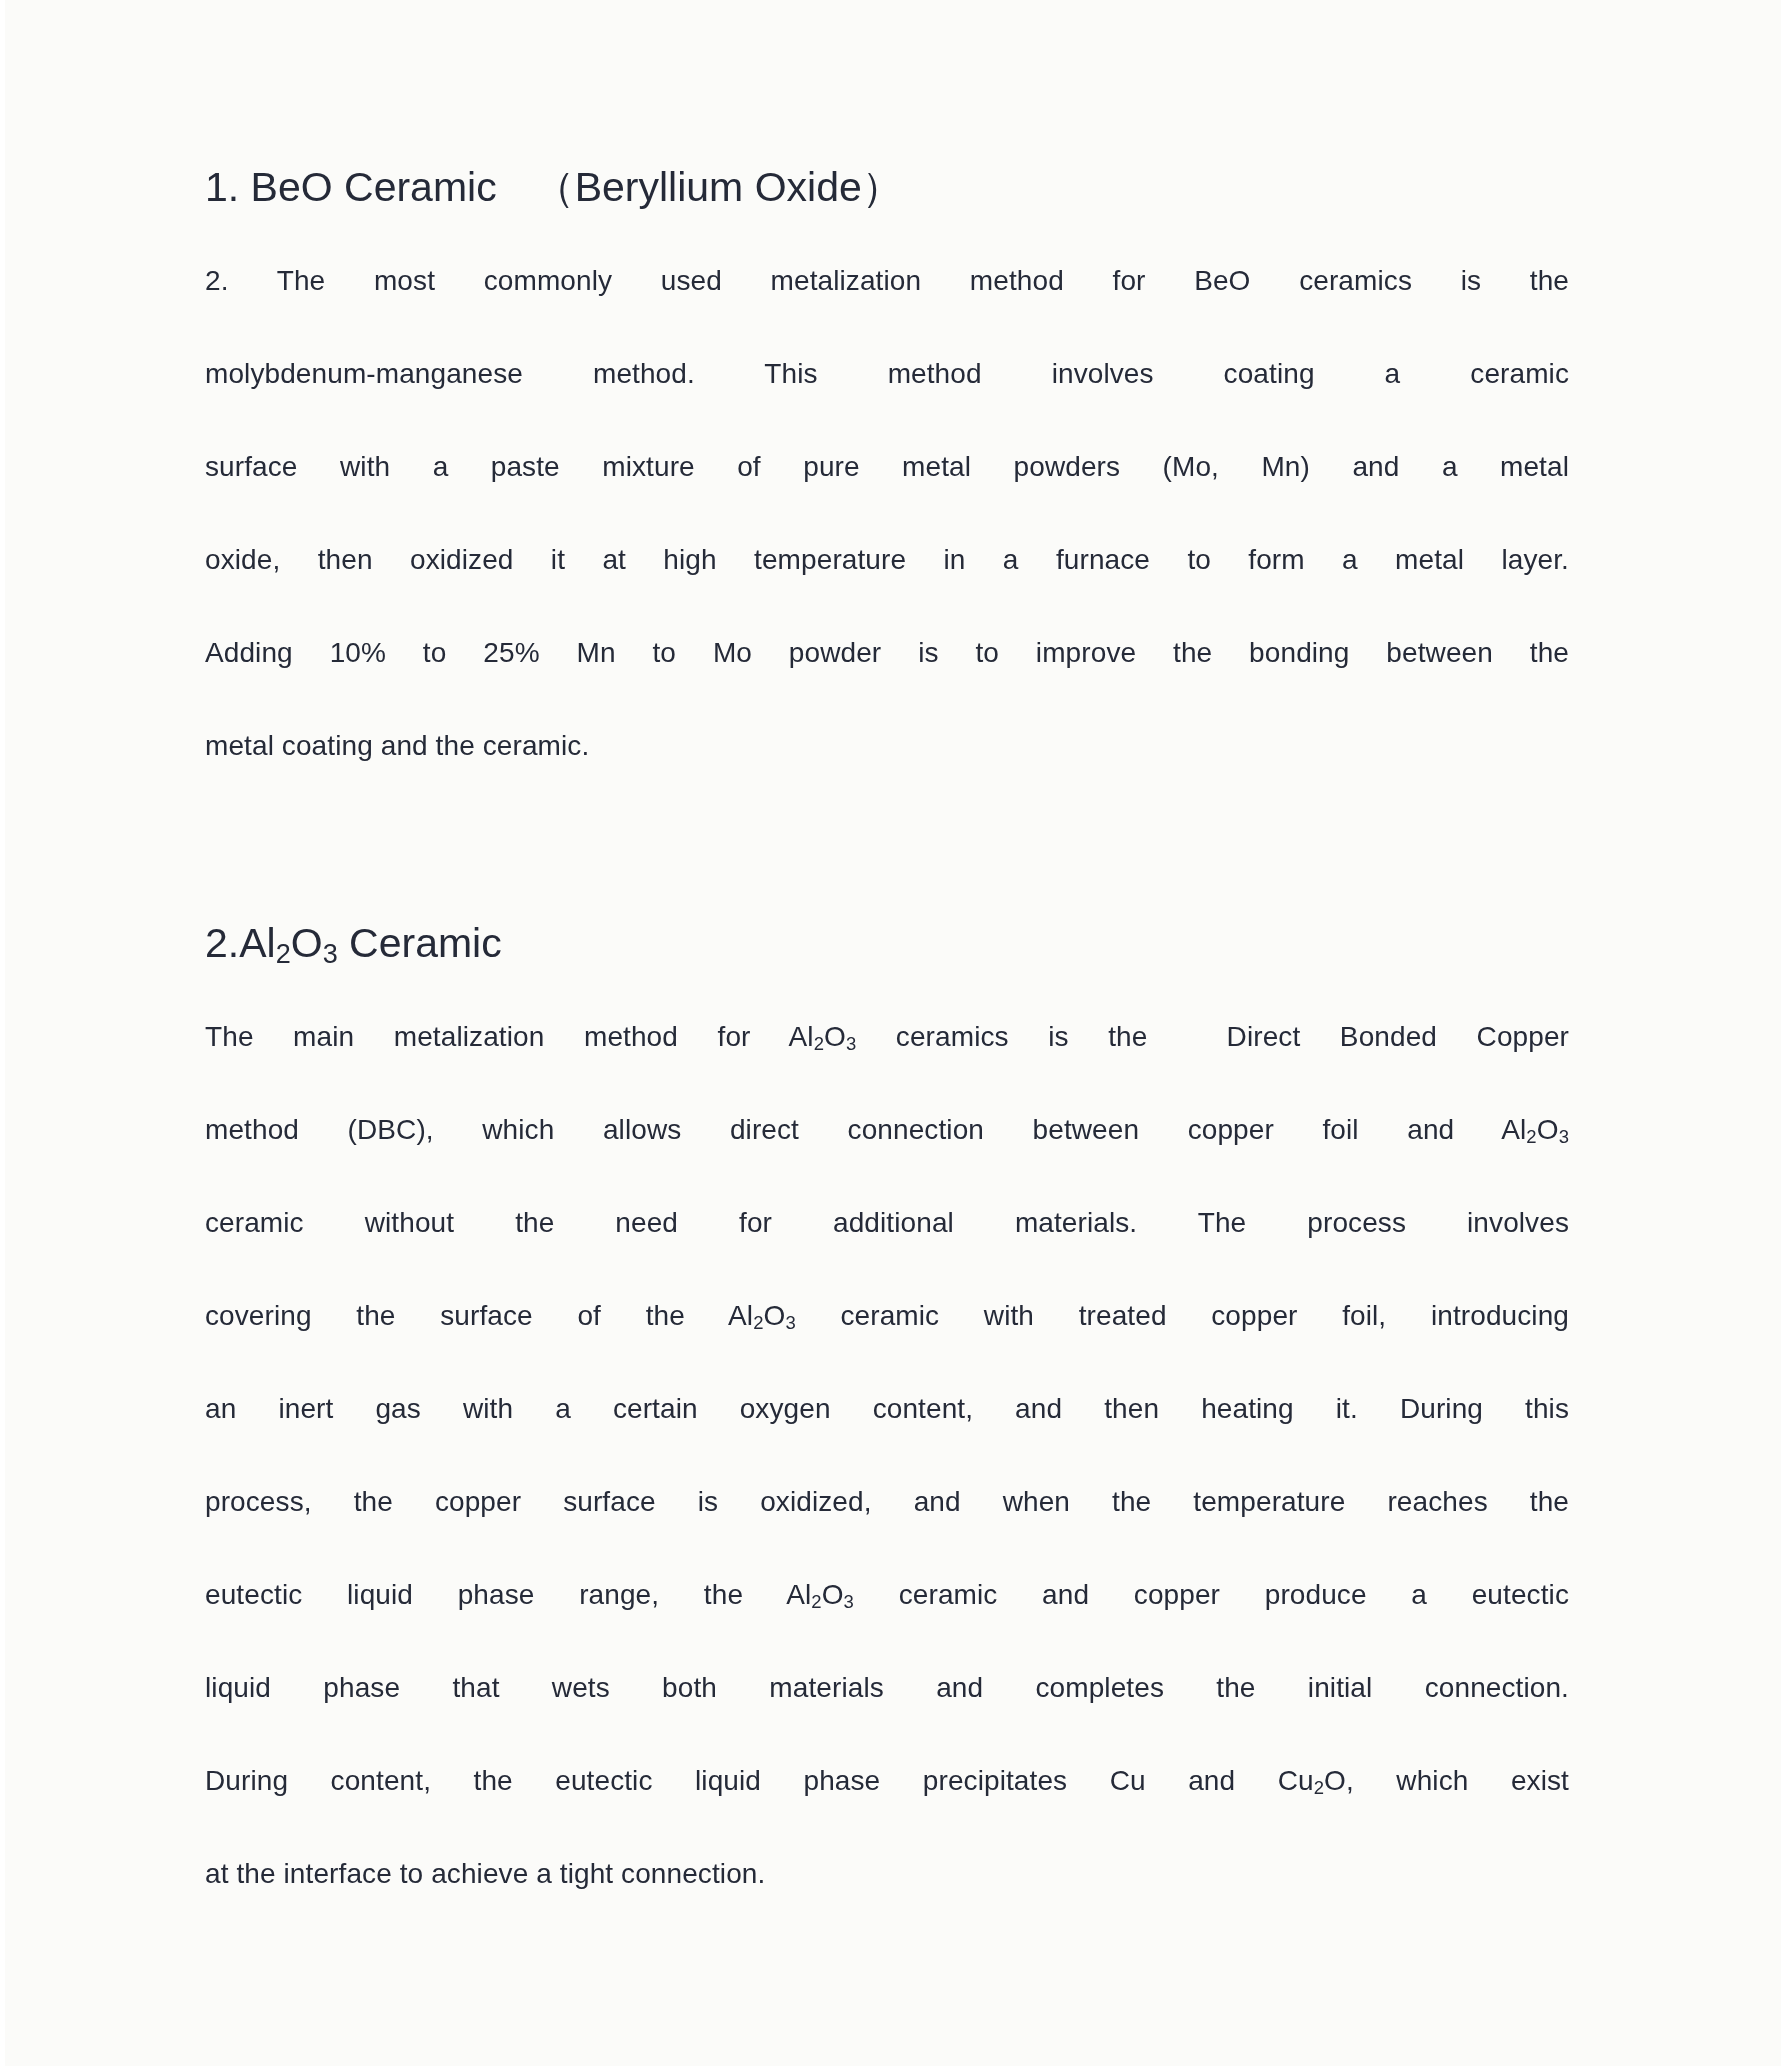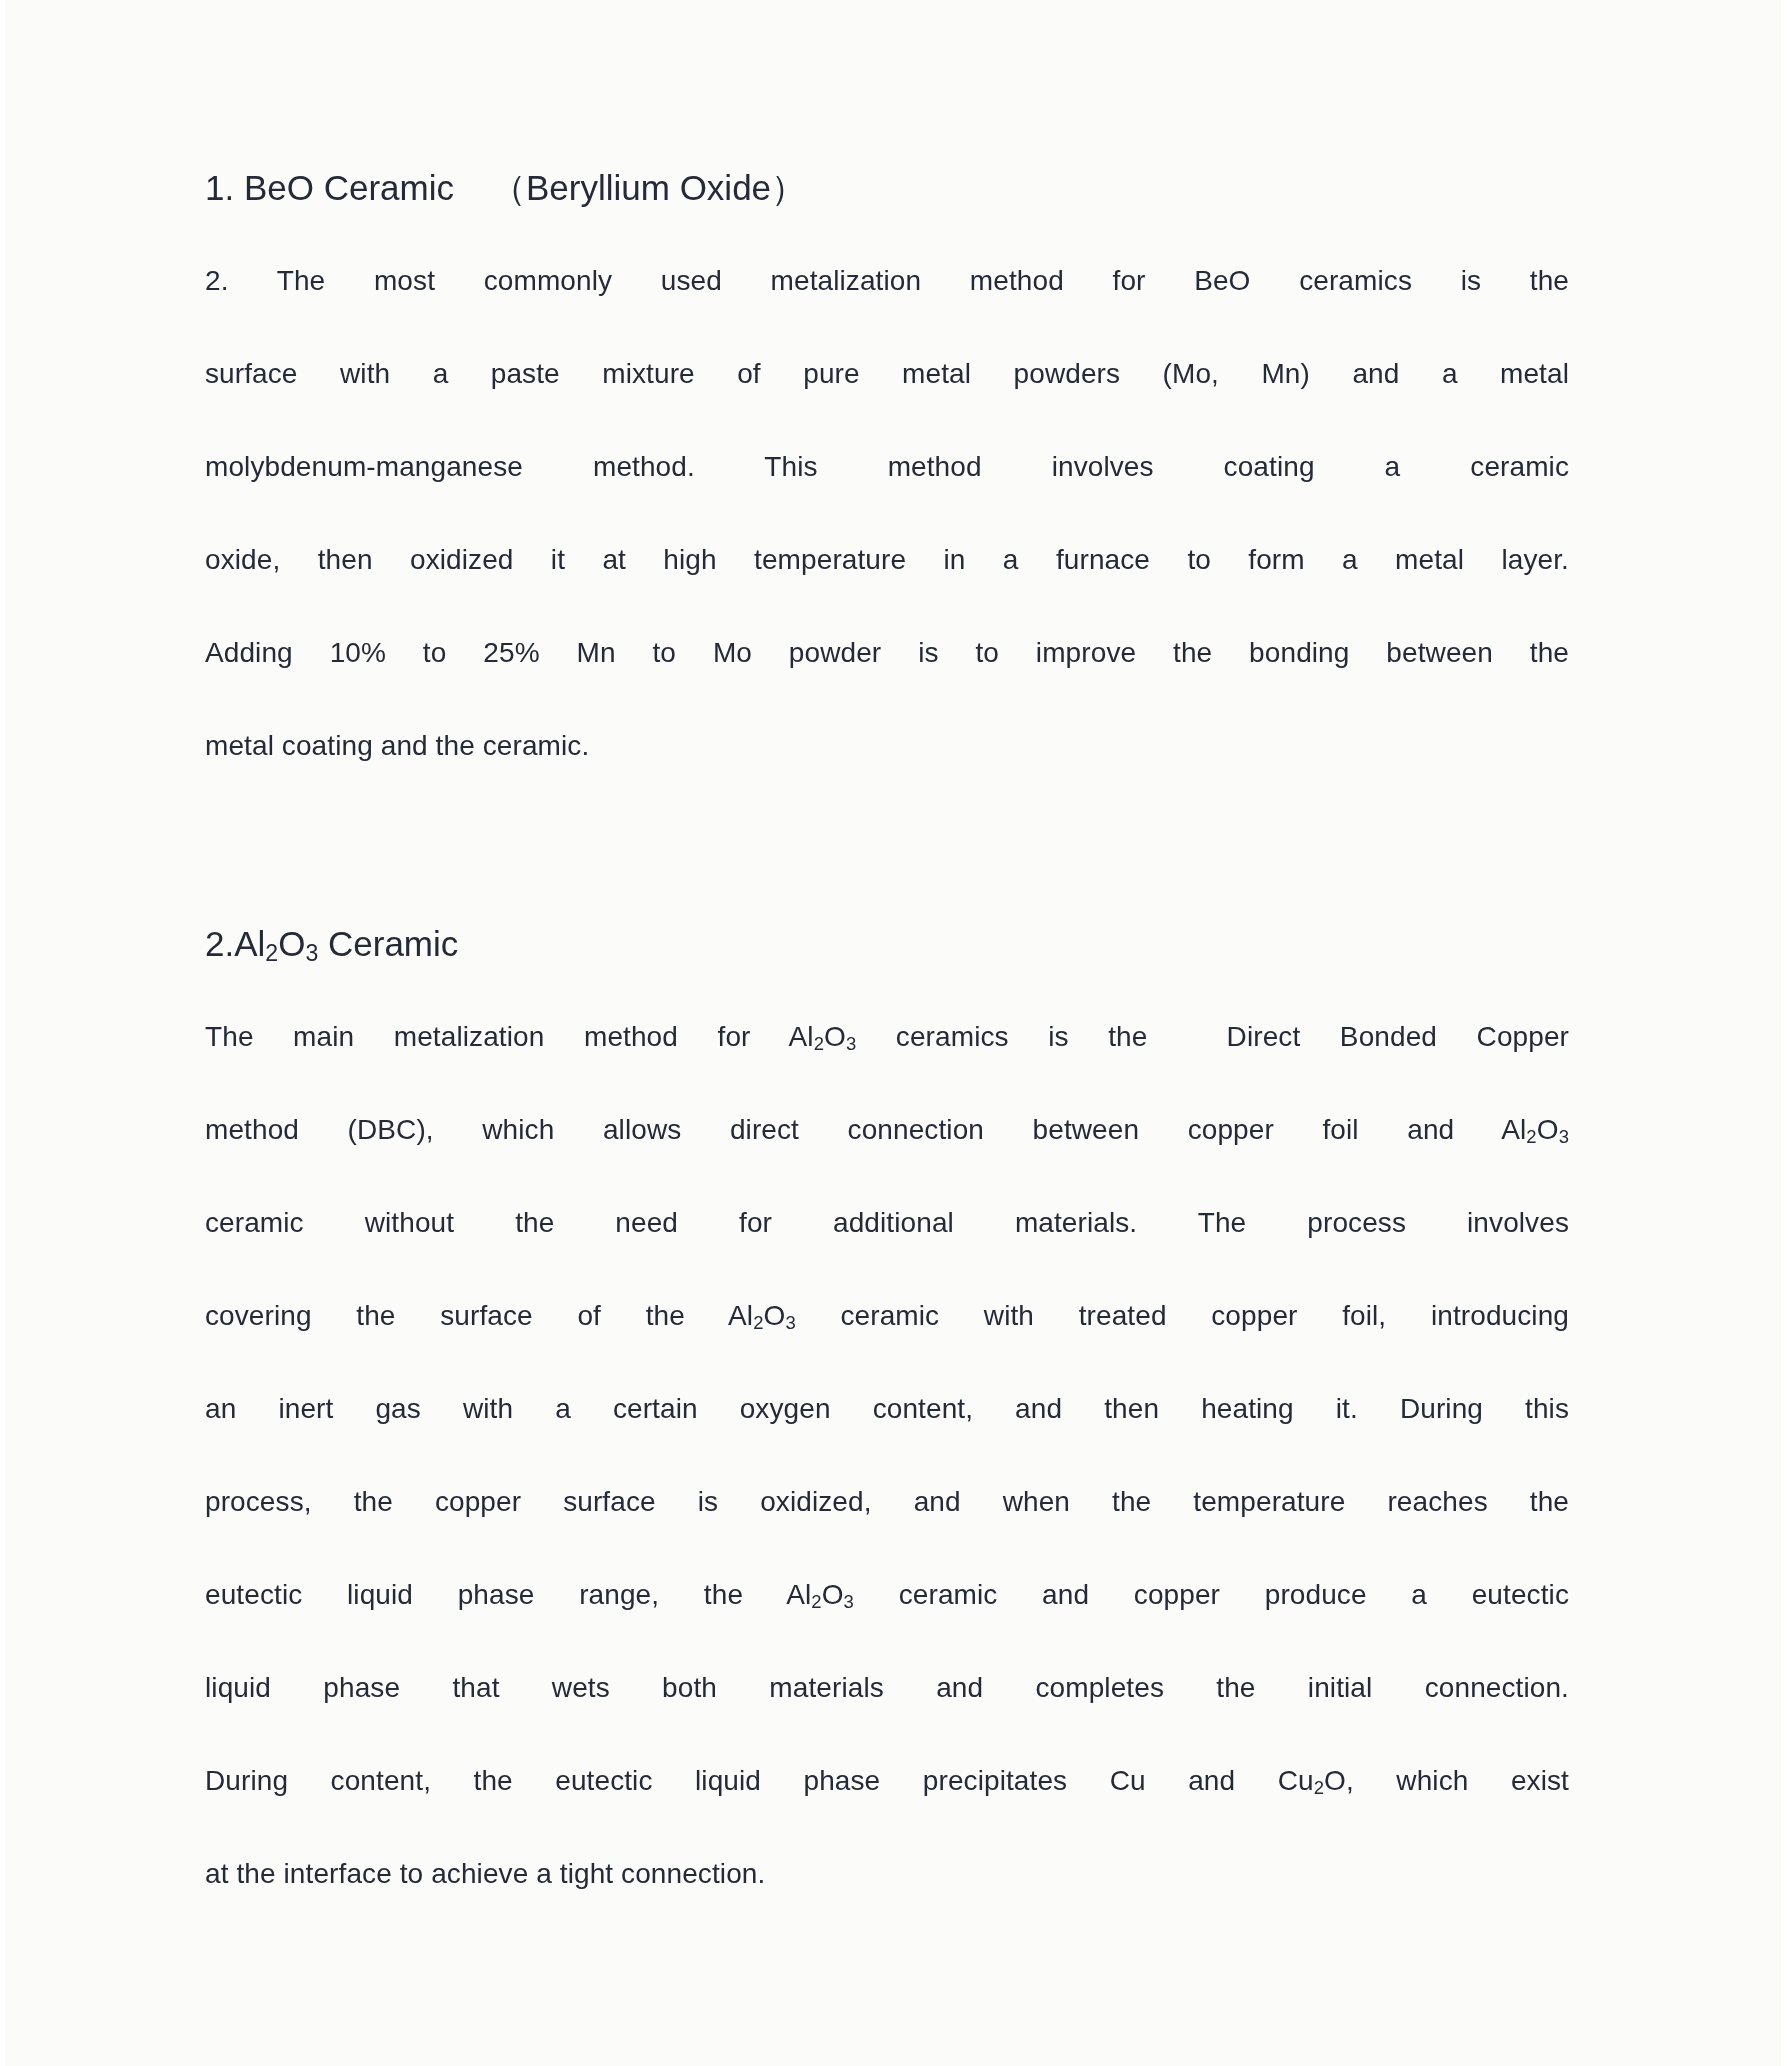--- a/index.html
+++ b/index.html
@@ -54,21 +54,21 @@
   
   .justify {
     text-align: justify;
     text-align-last: justify;
   }
   .flush {
     text-align: center;
     text-align-last: left;
   }
   .heading {
-    font-size: 35px;
+    font-size: 41px;
     line-height: 93px;
     color: #252a38;
     text-align: left;
   }
   .heading .gap {
     display: inline-block;
     width: 37px;
   }
   sub {
     font-size: 0.66em;
@@ -87,22 +87,22 @@
 
 <div class="page">
   <div class="page-edge-left"></div>
   <div class="page-edge-right"></div>
 
   <div class="content">
 
     <div class="heading"><span>1.</span> <span>BeO Ceramic</span><span class="gap"></span><span>（Beryllium Oxide）</span></div>
 
     <div class="doc-line justify">2. The most commonly used metalization method for BeO ceramics is the</div>
+    <div class="doc-line justify">molybdenum-manganese method. This method involves coating a ceramic</div>
     <div class="doc-line justify">surface with a paste mixture of pure metal powders (Mo, Mn) and a metal</div>
-    <div class="doc-line justify">molybdenum-manganese method. This method involves coating a ceramic</div>
     <div class="doc-line justify">oxide, then oxidized it at high temperature in a furnace to form a metal layer.</div>
     <div class="doc-line justify">Adding 10% to 25% Mn to Mo powder is to improve the bonding between the</div>
     <div class="doc-line flush">metal coating and the ceramic.</div>
 
     <div class="spacer-block"></div>
     <div class="spacer-small"></div>
 
     <div class="heading"><span>2.</span><span>Al</span><sub>2</sub><span>O</span><sub>3</sub> <span>Ceramic</span></div>
 
     <div class="doc-line justify"><span>The main metalization method for Al</span><sub>2</sub><span>O</span><sub>3</sub><span> ceramics is the  Direct Bonded Copper</span></div>

